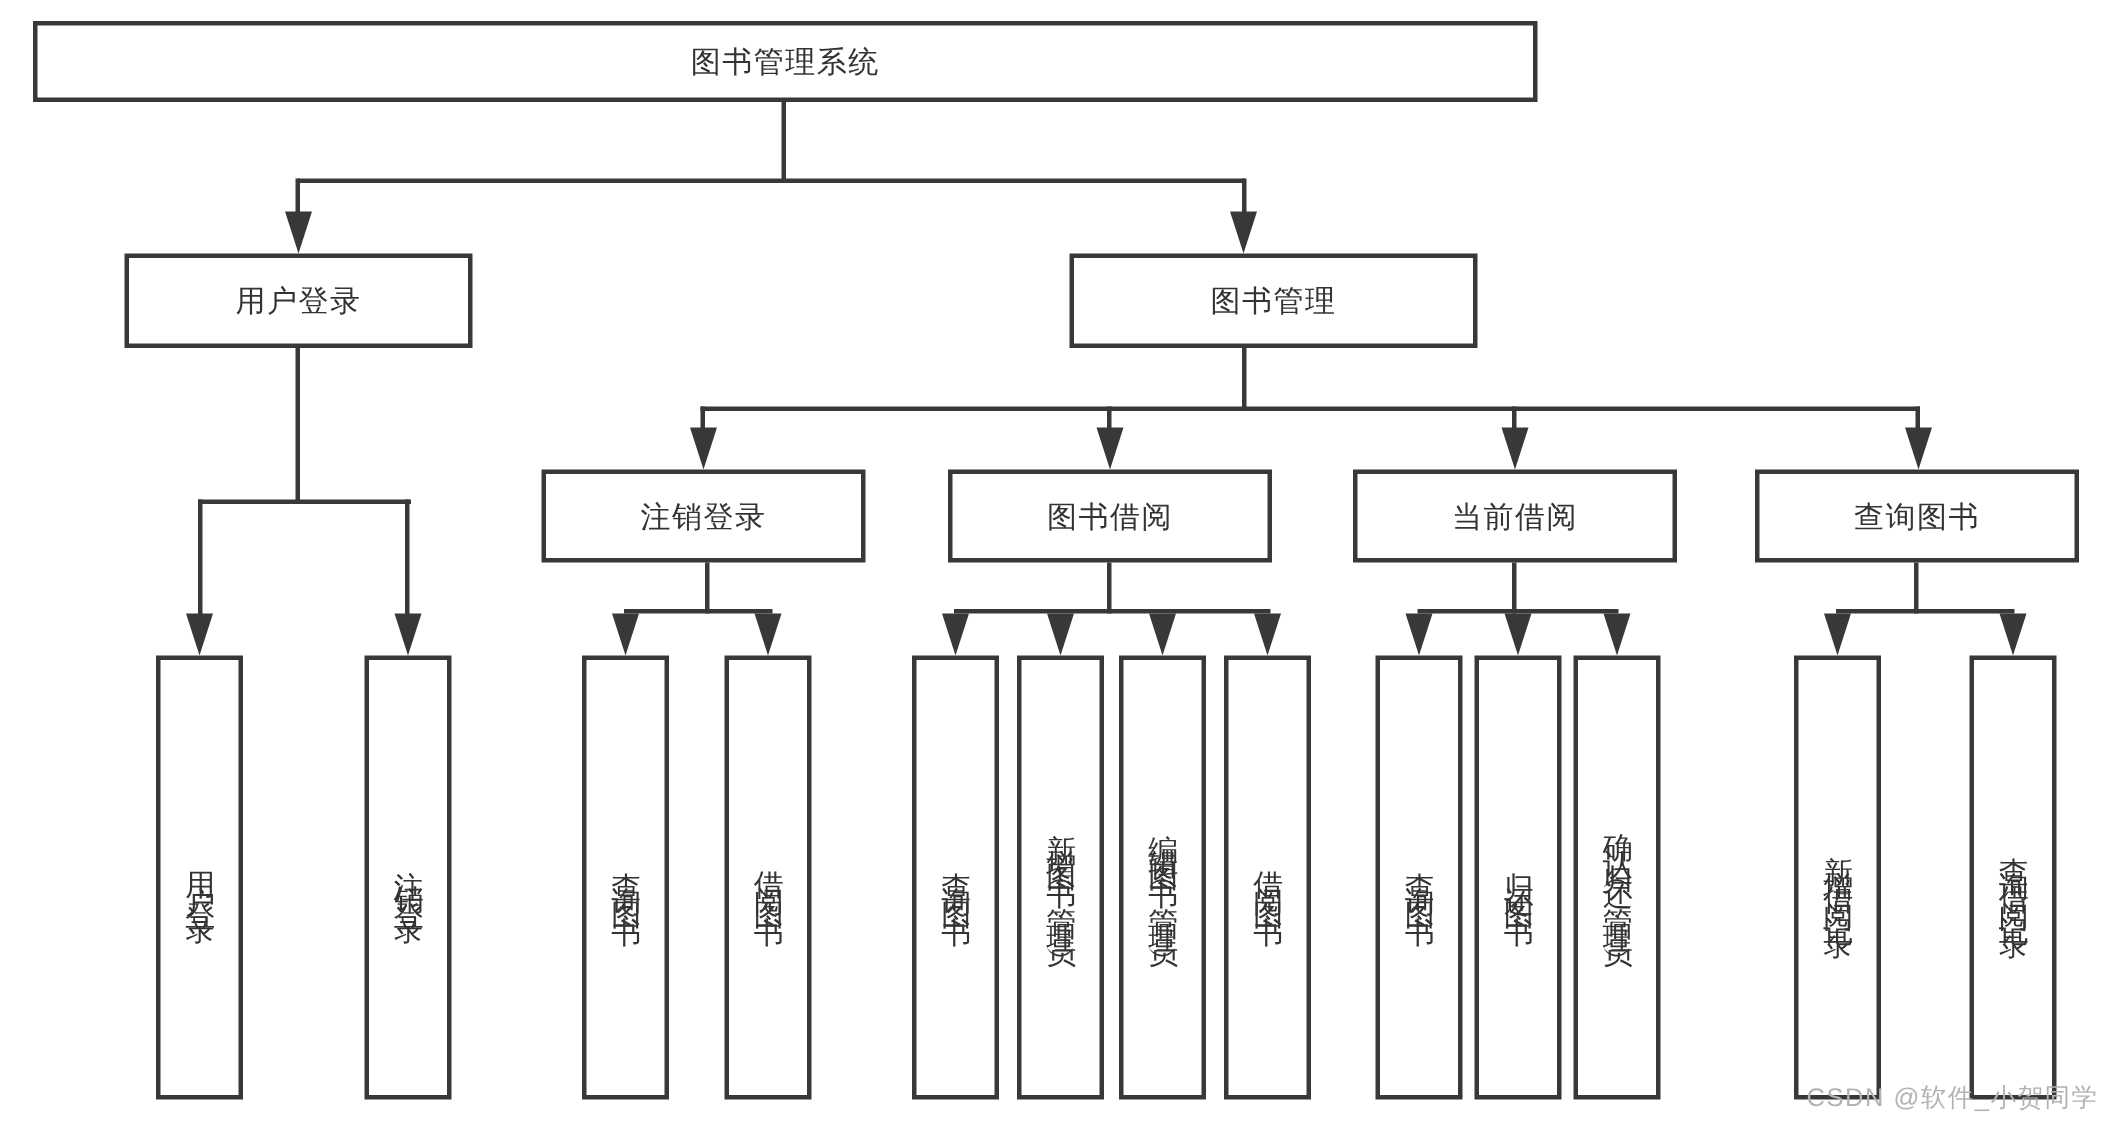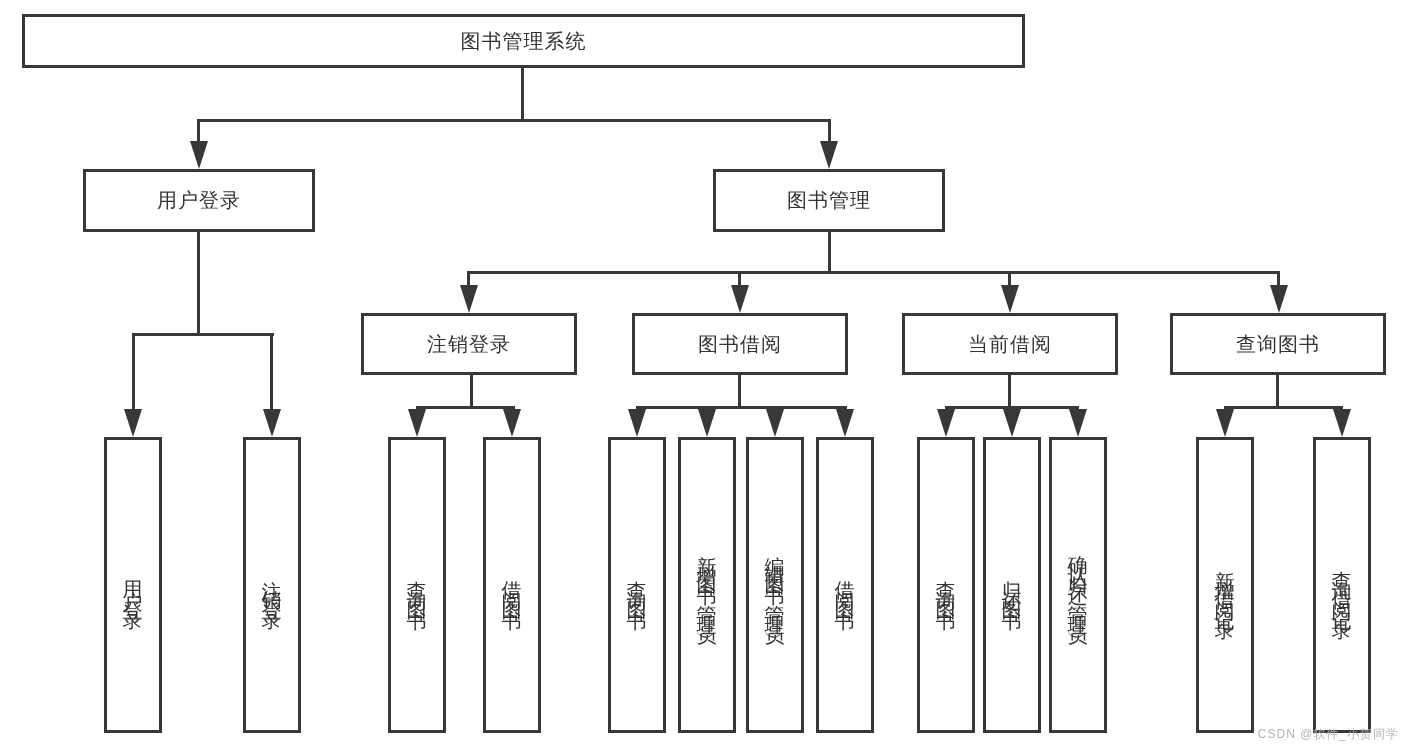--- a/index.html
+++ b/index.html
@@ -32,21 +32,21 @@
   .hl{position:absolute;height:3px;background:var(--line);}
   .vl{position:absolute;width:3px;background:var(--line);}
   .ar{
     position:absolute;width:0;height:0;
     border-left:9px solid transparent;
     border-right:9px solid transparent;
     border-top:28px solid var(--line);
   }
   .watermark{
     position:absolute;right:6px;bottom:4px;z-index:10;
-    color:var(--wm);font-size:12px;letter-spacing:1px;
+    color:var(--wm);font-size:17px;letter-spacing:1px;
   }
 </style>
 </head>
 <body>
 
 <div class="stage">
 
   <div class="box hd" style="left:22px;top:14px;width:1003px;height:54px;">
     <span>图书管理系统</span>
   </div>
@@ -54,21 +54,21 @@
   <div class="vl" style="left:521px;top:68px;height:52px;"></div>
   <div class="hl" style="left:198px;top:119px;width:632px;"></div>
   <div class="vl" style="left:197px;top:119px;height:26px;"></div>
   <div class="ar" style="left:190px;top:141px;"></div>
   <div class="vl" style="left:828px;top:119px;height:26px;"></div>
   <div class="ar" style="left:820px;top:141px;"></div>
 
   <div class="box hd" style="left:83px;top:169px;width:232px;height:63px;">
     <span>用户登录</span>
   </div>
-  <div class="box hd" style="left:713px;top:169px;width:232px;height:63px;">
+  <div class="box hd" style="left:713px;top:169px;width:272px;height:63px;">
     <span>图书管理</span>
   </div>
 
   <div class="vl" style="left:197px;top:232px;height:104px;"></div>
   <div class="hl" style="left:132px;top:333px;width:142px;"></div>
   <div class="vl" style="left:132px;top:333px;height:78px;"></div>
   <div class="vl" style="left:270px;top:333px;height:78px;"></div>
   <div class="ar" style="left:124px;top:409px;"></div>
   <div class="ar" style="left:263px;top:409px;"></div>
 

